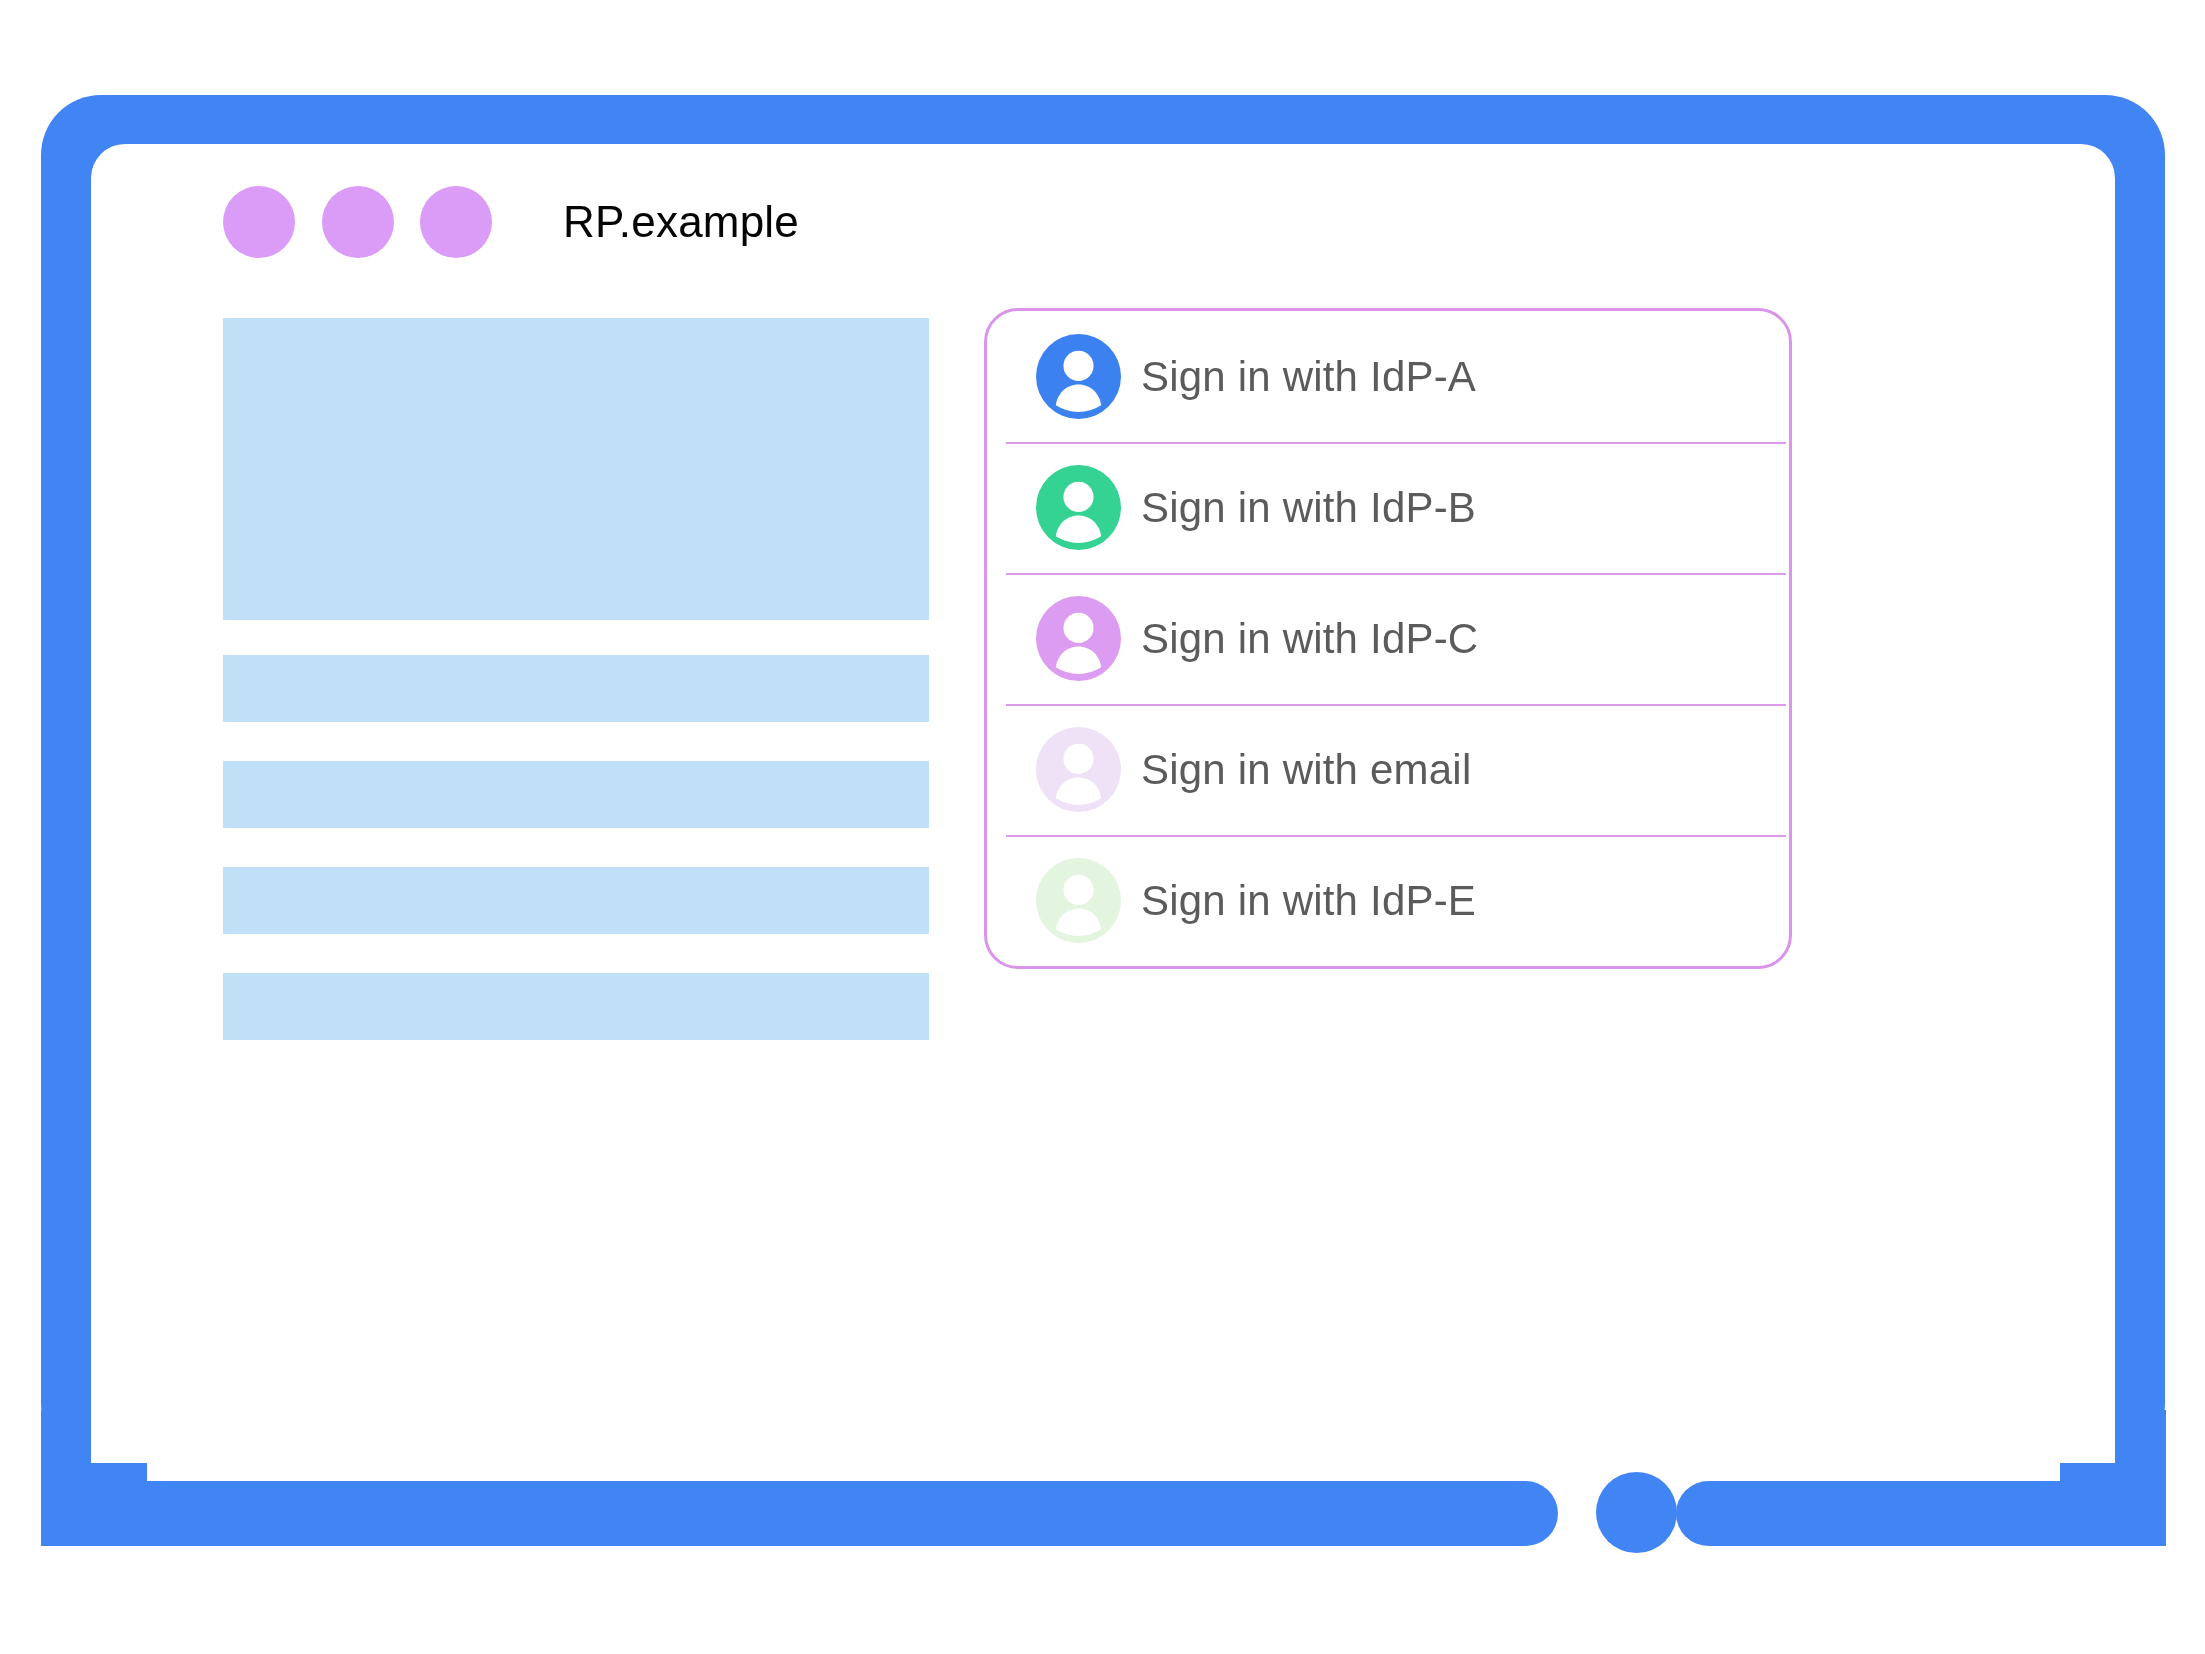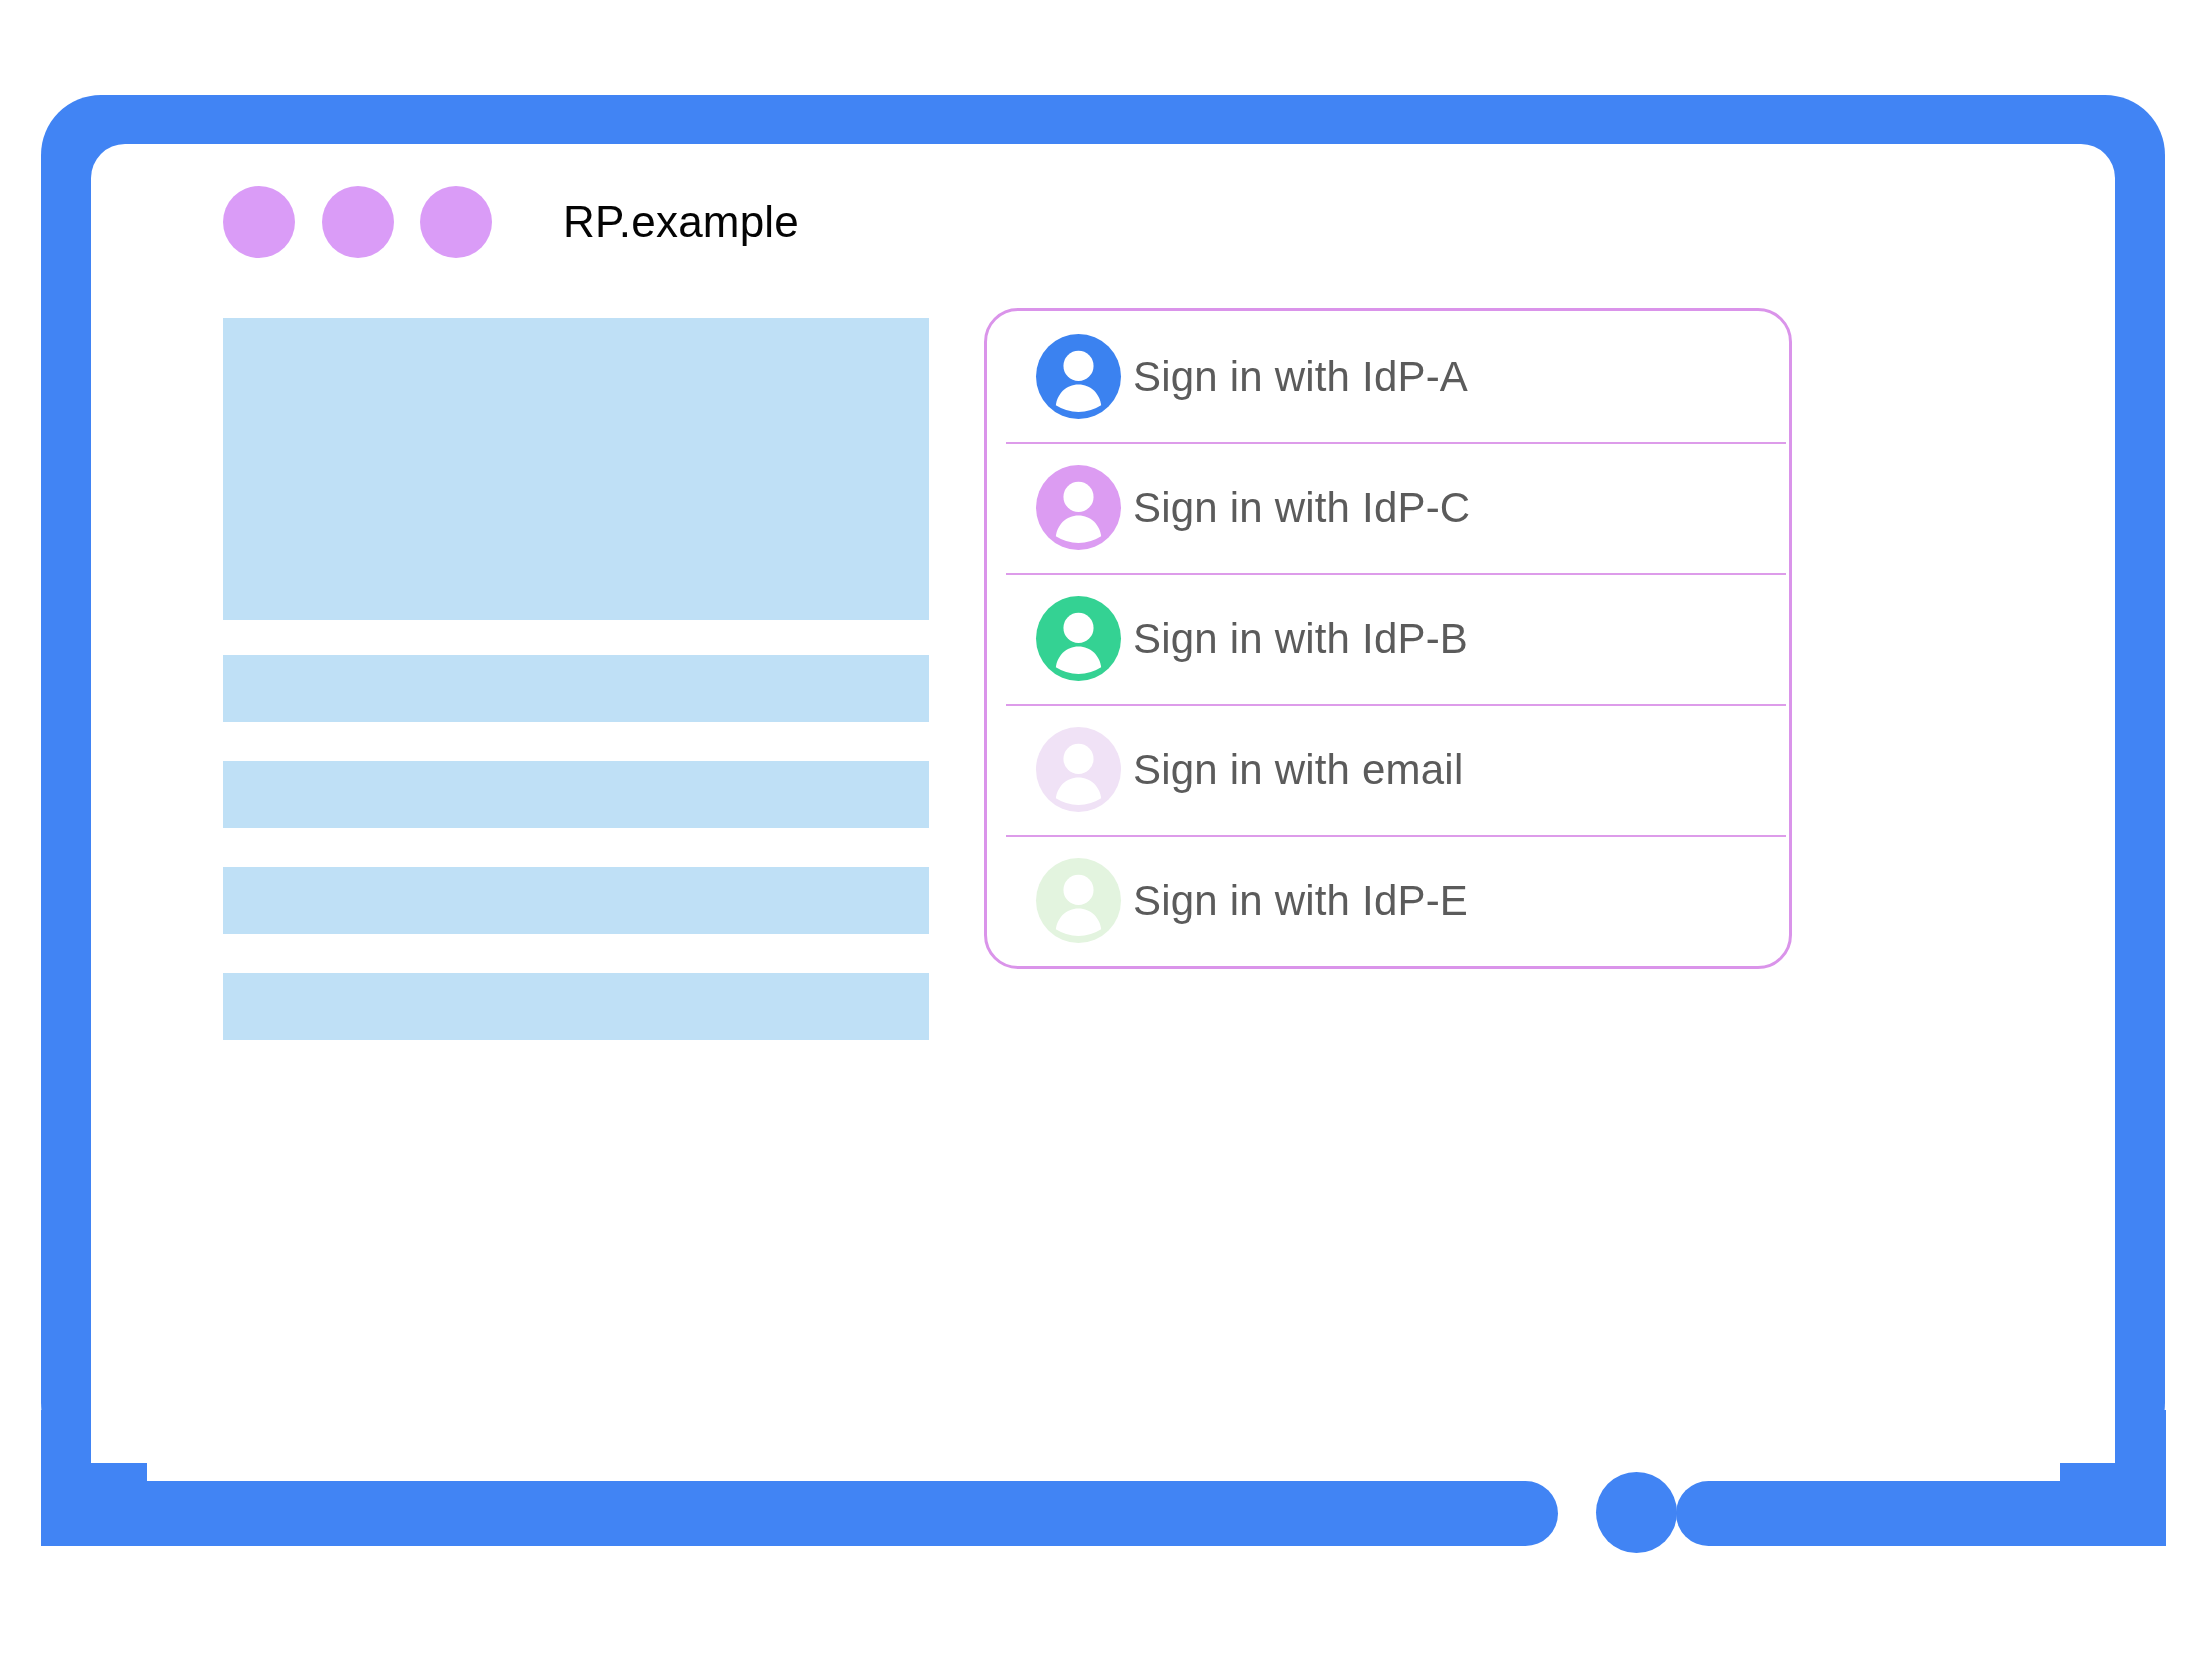--- a/index.html
+++ b/index.html
@@ -167,21 +167,21 @@
   .avatar {
     flex: 0 0 auto;
     width: 85px;
     height: 85px;
     border-radius: 50%;
     position: relative;
     overflow: hidden;
   }
   .avatar svg { display: block; width: 85px; height: 85px; }
   .row-label {
-    margin-left: 12px;
+    margin-left: 20px;
     font-size: 42px;
     color: #5b5b5b;
     white-space: nowrap;
     letter-spacing: 0.2px;
   }
 </style>
 </head>
 <body>
 
 <div class="device">
@@ -219,37 +219,37 @@
         <div class="avatar" style="background:#3b82f0">
           <svg viewBox="0 0 96 96" aria-hidden="true">
             <circle cx="48" cy="36" r="17" fill="#ffffff"></circle>
             <path d="M48 57c-14 0-24 10.5-25.6 23.5A48 48 0 0 0 48 88a48 48 0 0 0 25.6-7.5C72 67.5 62 57 48 57z" fill="#ffffff"></path>
           </svg>
         </div>
         <div class="row-label">Sign in with IdP-A</div>
       </div>
 
       <div class="chooser-row">
+        <div class="avatar" style="background:#34d293">
+          <svg viewBox="0 0 96 96" aria-hidden="true">
+            <circle cx="48" cy="36" r="17" fill="#ffffff"></circle>
+            <path d="M48 57c-14 0-24 10.5-25.6 23.5A48 48 0 0 0 48 88a48 48 0 0 0 25.6-7.5C72 67.5 62 57 48 57z" fill="#ffffff"></path>
+          </svg>
+        </div>
+        <div class="row-label">Sign in with IdP-B</div>
+      </div>
+
+      <div class="chooser-row">
         <div class="avatar" style="background:#dc9cf2">
           <svg viewBox="0 0 96 96" aria-hidden="true">
             <circle cx="48" cy="36" r="17" fill="#ffffff"></circle>
             <path d="M48 57c-14 0-24 10.5-25.6 23.5A48 48 0 0 0 48 88a48 48 0 0 0 25.6-7.5C72 67.5 62 57 48 57z" fill="#ffffff"></path>
           </svg>
         </div>
         <div class="row-label">Sign in with IdP-C</div>
-      </div>
-
-      <div class="chooser-row">
-        <div class="avatar" style="background:#34d293">
-          <svg viewBox="0 0 96 96" aria-hidden="true">
-            <circle cx="48" cy="36" r="17" fill="#ffffff"></circle>
-            <path d="M48 57c-14 0-24 10.5-25.6 23.5A48 48 0 0 0 48 88a48 48 0 0 0 25.6-7.5C72 67.5 62 57 48 57z" fill="#ffffff"></path>
-          </svg>
-        </div>
-        <div class="row-label">Sign in with IdP-B</div>
       </div>
 
 
       <div class="chooser-row">
         <div class="avatar" style="background:#f0e2f6">
           <svg viewBox="0 0 96 96" aria-hidden="true">
             <circle cx="48" cy="36" r="17" fill="#ffffff"></circle>
             <path d="M48 57c-14 0-24 10.5-25.6 23.5A48 48 0 0 0 48 88a48 48 0 0 0 25.6-7.5C72 67.5 62 57 48 57z" fill="#ffffff"></path>
           </svg>
         </div>

